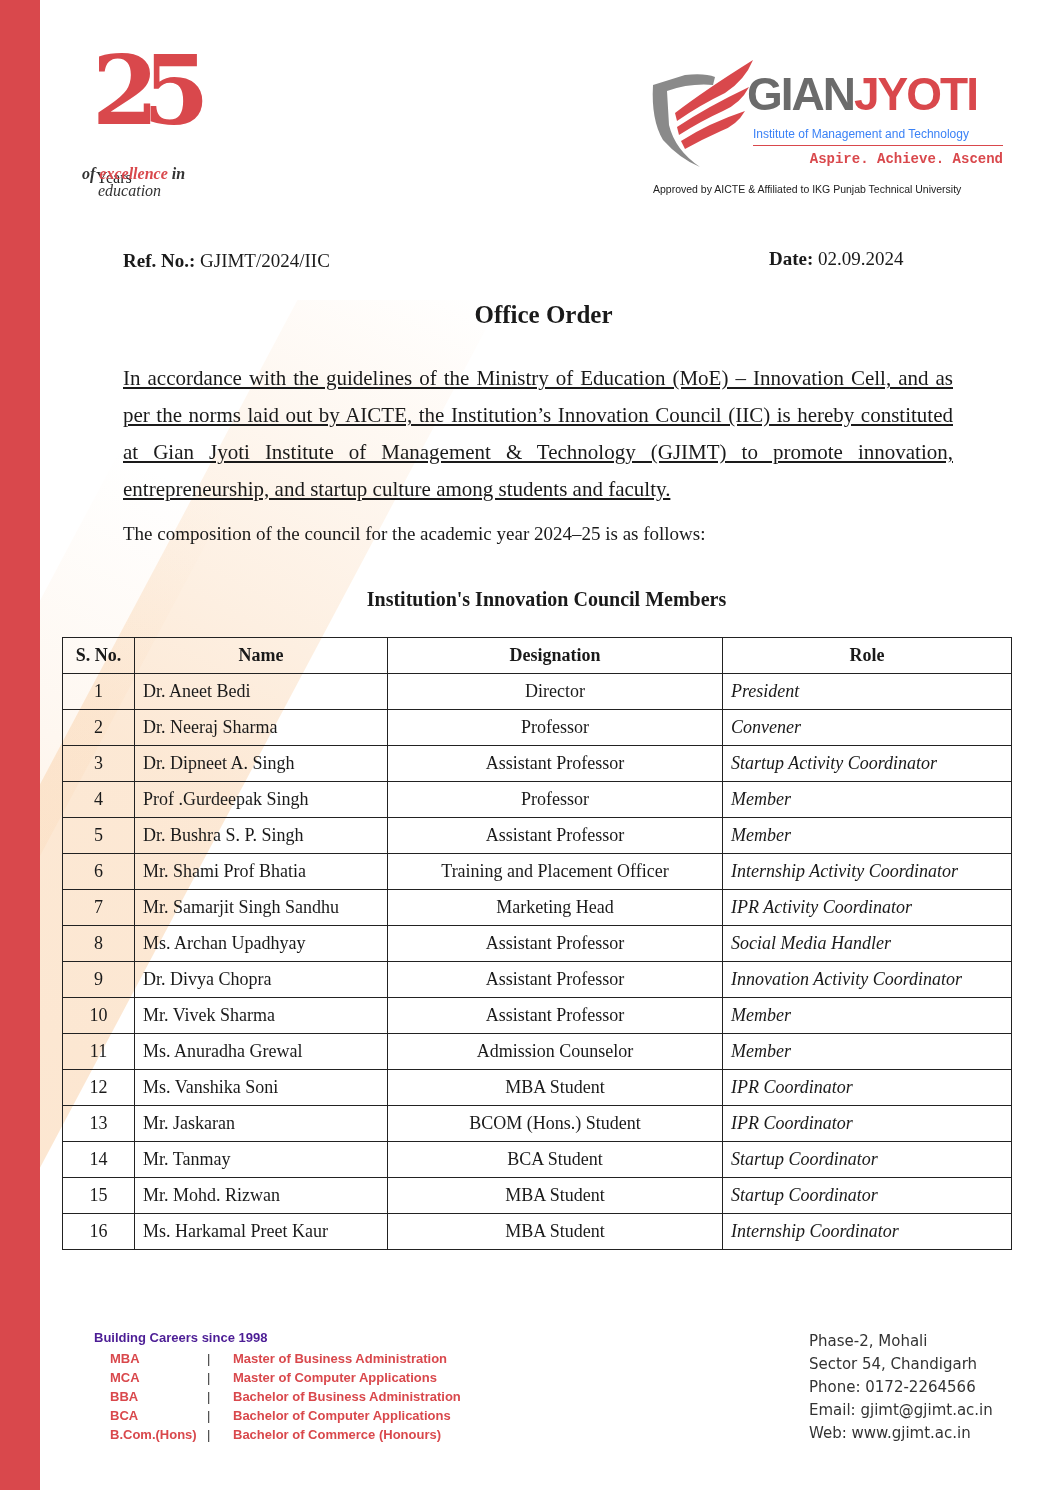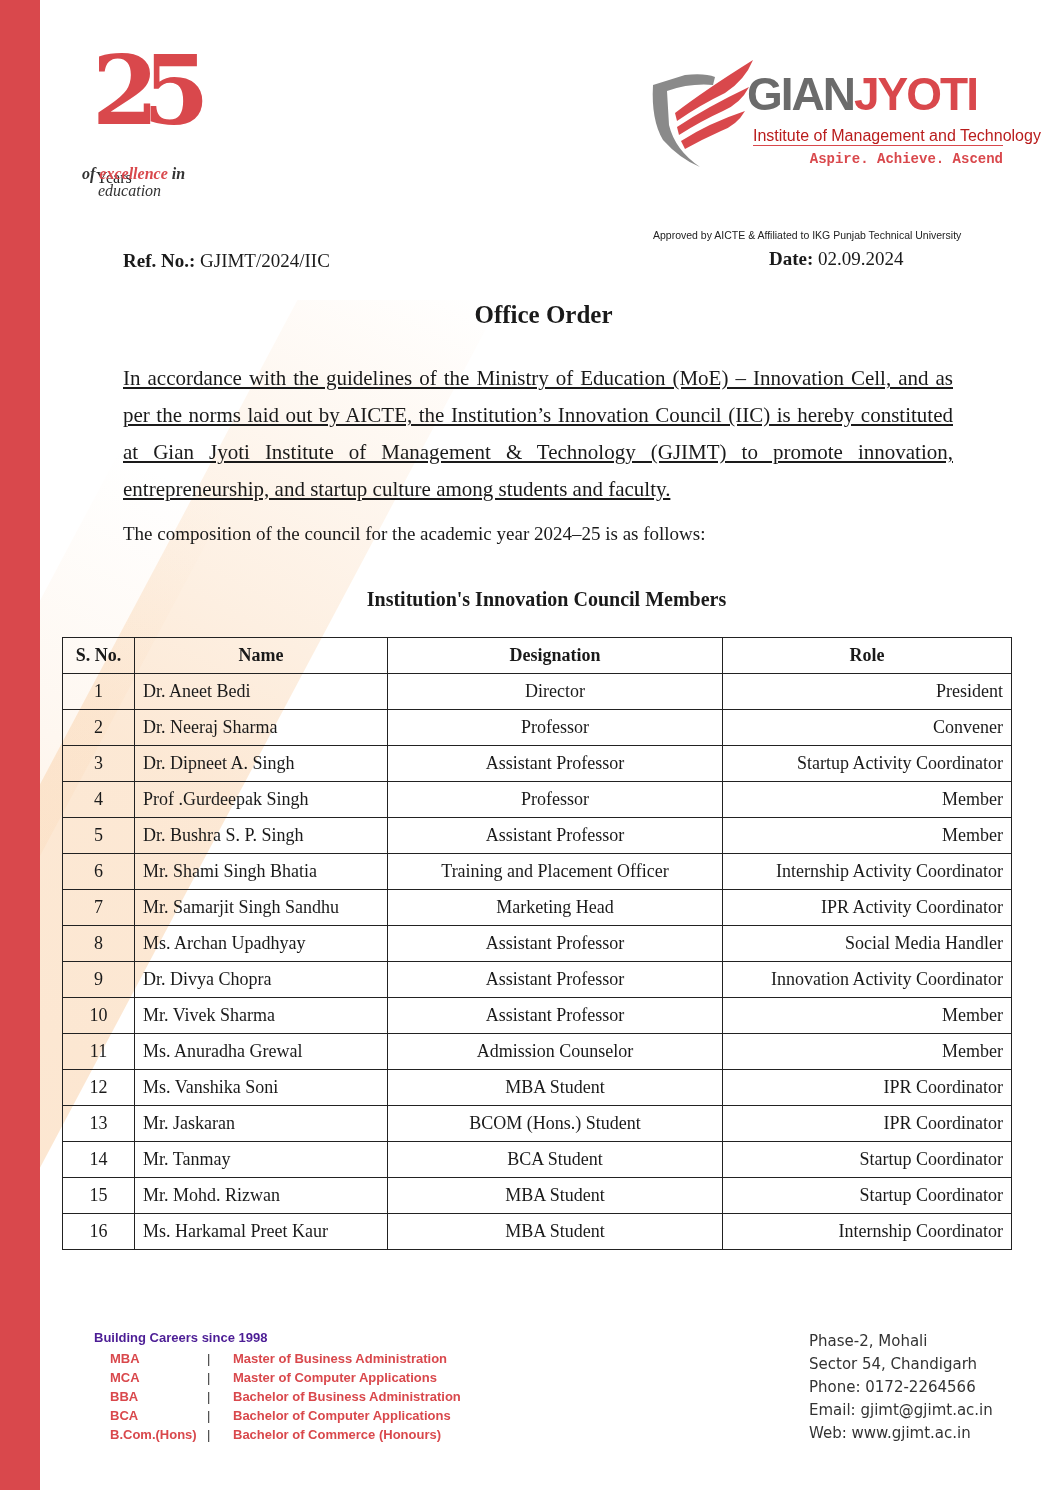--- a/index.html
+++ b/index.html
@@ -48,30 +48,30 @@
   .gj-shield { position: absolute; left: 0; top: 0; width: 110px; height: 120px; }
   .gj-name {
     position: absolute; left: 102px; top: 16px;
     font-family: "Liberation Sans", sans-serif; font-size: 46px; font-weight: bold;
     letter-spacing: -2px; line-height: 1;
   }
   .gj-name .gray { color: #6b6b6b; }
   .gj-name .red { color: #d9484c; }
   .gj-sub {
     position: absolute; left: 108px; top: 72px;
-    font-family: "Liberation Sans", sans-serif; font-size: 16px; color: #b91c1c; white-space: nowrap;
+    font-family: "Liberation Sans", sans-serif; font-size: 12px; color: #3b82f6; white-space: nowrap;
   }
   .gj-line { position: absolute; left: 108px; top: 90px; width: 250px; height: 1px; background: #d9484c; }
   .gj-tag {
     position: absolute; right: 12px; top: 96px;
     font-family: Liberation Mono, monospace; font-size: 14px; font-weight: bold; color: #d9484c;
   }
   .gj-approved {
     position: absolute; left: 8px; top: 128px;
-    font-family: "Liberation Sans", sans-serif; font-size: 10.5px; color: #222; white-space: nowrap; margin-top: 46px;
+    font-family: "Liberation Sans", sans-serif; font-size: 10.5px; color: #222; white-space: nowrap;
   }
 
   .ref { position: absolute; left: 123px; top: 250px; font-size: 19px; }
   .date { position: absolute; left: 762px; top: 248px; font-size: 19px; margin-left: 7px; }
   .lbl { font-weight: bold; }
 
   .title {
     position: absolute; left: 0; width: 1059px; top: 301px; text-align: center;
     font-size: 25px; font-weight: bold; margin-left: 14px;
   }
@@ -90,21 +90,21 @@
     border-collapse: collapse; font-size: 18px;
     background: transparent;
   }
   table.council th, table.council td {
     border: 1.5px solid #222; height: 35px; padding: 0 8px; vertical-align: middle;
   }
   table.council th { font-weight: bold; text-align: center; }
   table.council td.sno { text-align: center; width: 55px; }
   table.council td.name { text-align: left; width: 236px; }
   table.council td.desig { text-align: center; width: 318px; }
-  table.council td.role { text-align: right; }
+  table.council td.role { text-align: left; font-style: italic; }
 
   .footer-left { position: absolute; left: 94px; top: 1330px; font-family: "Liberation Sans", sans-serif; }
   .footer-left .since { font-size: 13px; font-weight: bold; color: #4c1d95; margin-bottom: 4px; }
   .prog-row { display: flex; font-size: 13px; font-weight: bold; color: #d9484c; line-height: 19px; margin-left: 16px; }
   .prog-row .abbr { width: 97px; }
   .prog-row .sep { width: 26px; color: #333; font-weight: normal; }
   .footer-right {
     position: absolute; left: 809px; top: 1330px;
     font-family: "DejaVu Sans", sans-serif; font-size: 15px; color: #333; line-height: 23px;
   }
@@ -185,21 +185,21 @@
         <td class="role">Member</td>
       </tr>
       <tr>
         <td class="sno">5</td>
         <td class="name">Dr. Bushra S. P. Singh</td>
         <td class="desig">Assistant Professor</td>
         <td class="role">Member</td>
       </tr>
       <tr>
         <td class="sno">6</td>
-        <td class="name">Mr. Shami Singh Bhatia</td>
+        <td class="name">Mr. Shami Prof Bhatia</td>
         <td class="desig">Training and Placement Officer</td>
         <td class="role">Internship Activity Coordinator</td>
       </tr>
       <tr>
         <td class="sno">7</td>
         <td class="name">Mr. Samarjit Singh Sandhu</td>
         <td class="desig">Marketing Head</td>
         <td class="role">IPR Activity Coordinator</td>
       </tr>
       <tr>

